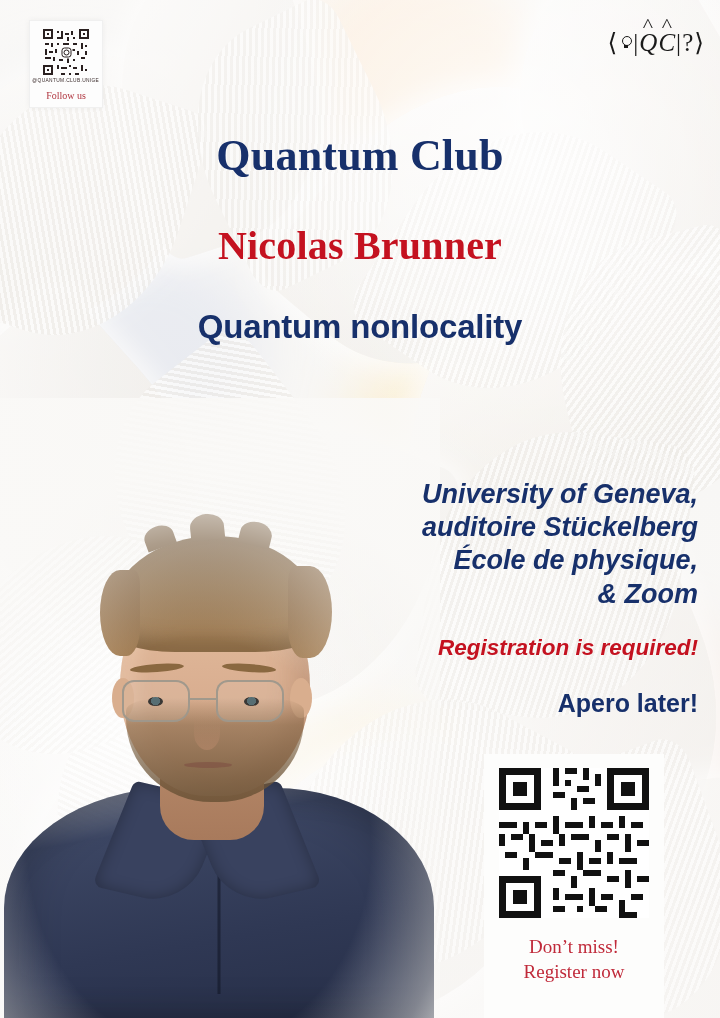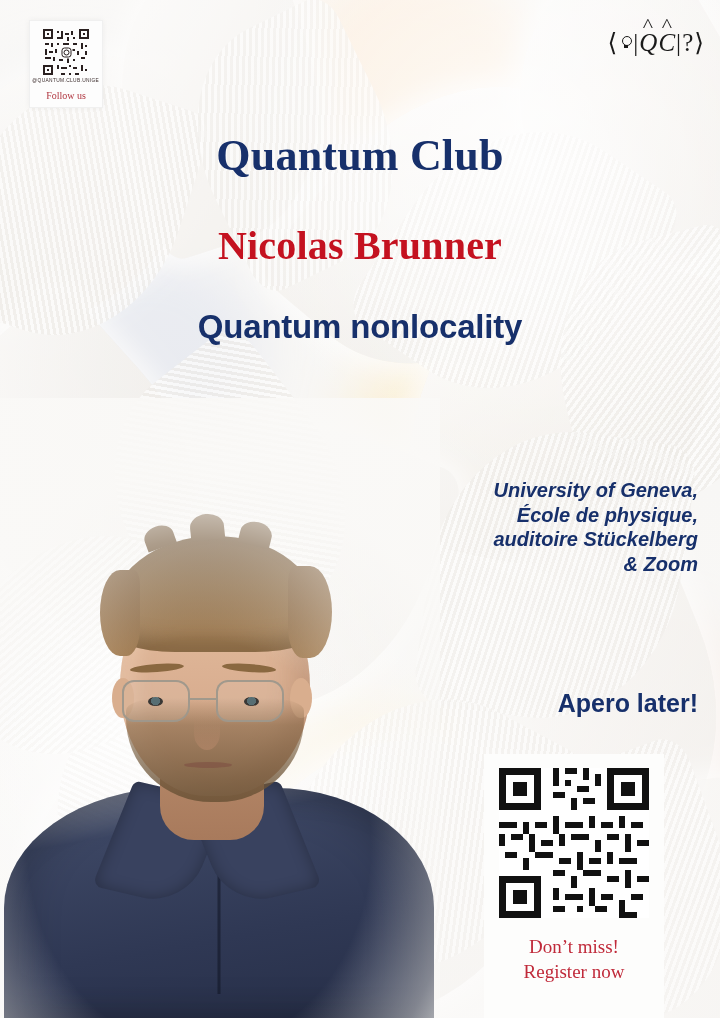--- a/index.html
+++ b/index.html
@@ -225,21 +225,21 @@
     font-family:"Liberation Sans",sans-serif;font-weight:bold;font-size:33px;
     color:#17306b;letter-spacing:-.2px;
   }
   .t-when{
     position:absolute;right:22px;top:410px;text-align:right;
     font-family:"Liberation Sans",sans-serif;font-weight:bold;font-size:25px;
     color:#b81d2c;letter-spacing:.2px;
   }
   .t-venue{
     position:absolute;right:22px;top:478px;text-align:right;
-    font-family:"Liberation Sans",sans-serif;font-weight:bold;font-style:italic;font-size:20px;
+    font-family:"Liberation Sans",sans-serif;font-weight:bold;font-style:italic;font-size:27px;
     color:#17306b;line-height:1.23;
   }
   .t-reg{
     position:absolute;right:22px;top:635px;text-align:right;
     font-family:"Liberation Sans",sans-serif;font-weight:bold;font-style:italic;font-size:22.5px;
     color:#c41220;
   }
   .t-apero{
     position:absolute;right:22px;top:689px;text-align:right;
     font-family:"Liberation Sans",sans-serif;font-weight:bold;font-size:25px;
@@ -394,25 +394,26 @@
       <span>⟩</span>
     </div>
   </div>
 
   <div class="t-title">Quantum Club</div>
   <div class="t-speaker">Nicolas Brunner</div>
   <div class="t-talk">Quantum nonlocality</div>
 
   <div class="t-venue">
     <div>University of Geneva,</div>
+    <div>auditoire Stückelberg</div>
     <div>École de physique,</div>
-    <div>auditoire Stückelberg</div>
     <div>&amp; Zoom</div>
   </div>
 
+  <div class="t-reg">Registration is required!</div>
   <div class="t-apero">Apero later!</div>
 
   <div class="reg-card">
     <div class="reg-qr">
       <div class="fe" style="left:0;top:0;">
           <i></i>
         </div>
       <div class="fe" style="right:0;top:0;">
           <i></i>
         </div>

